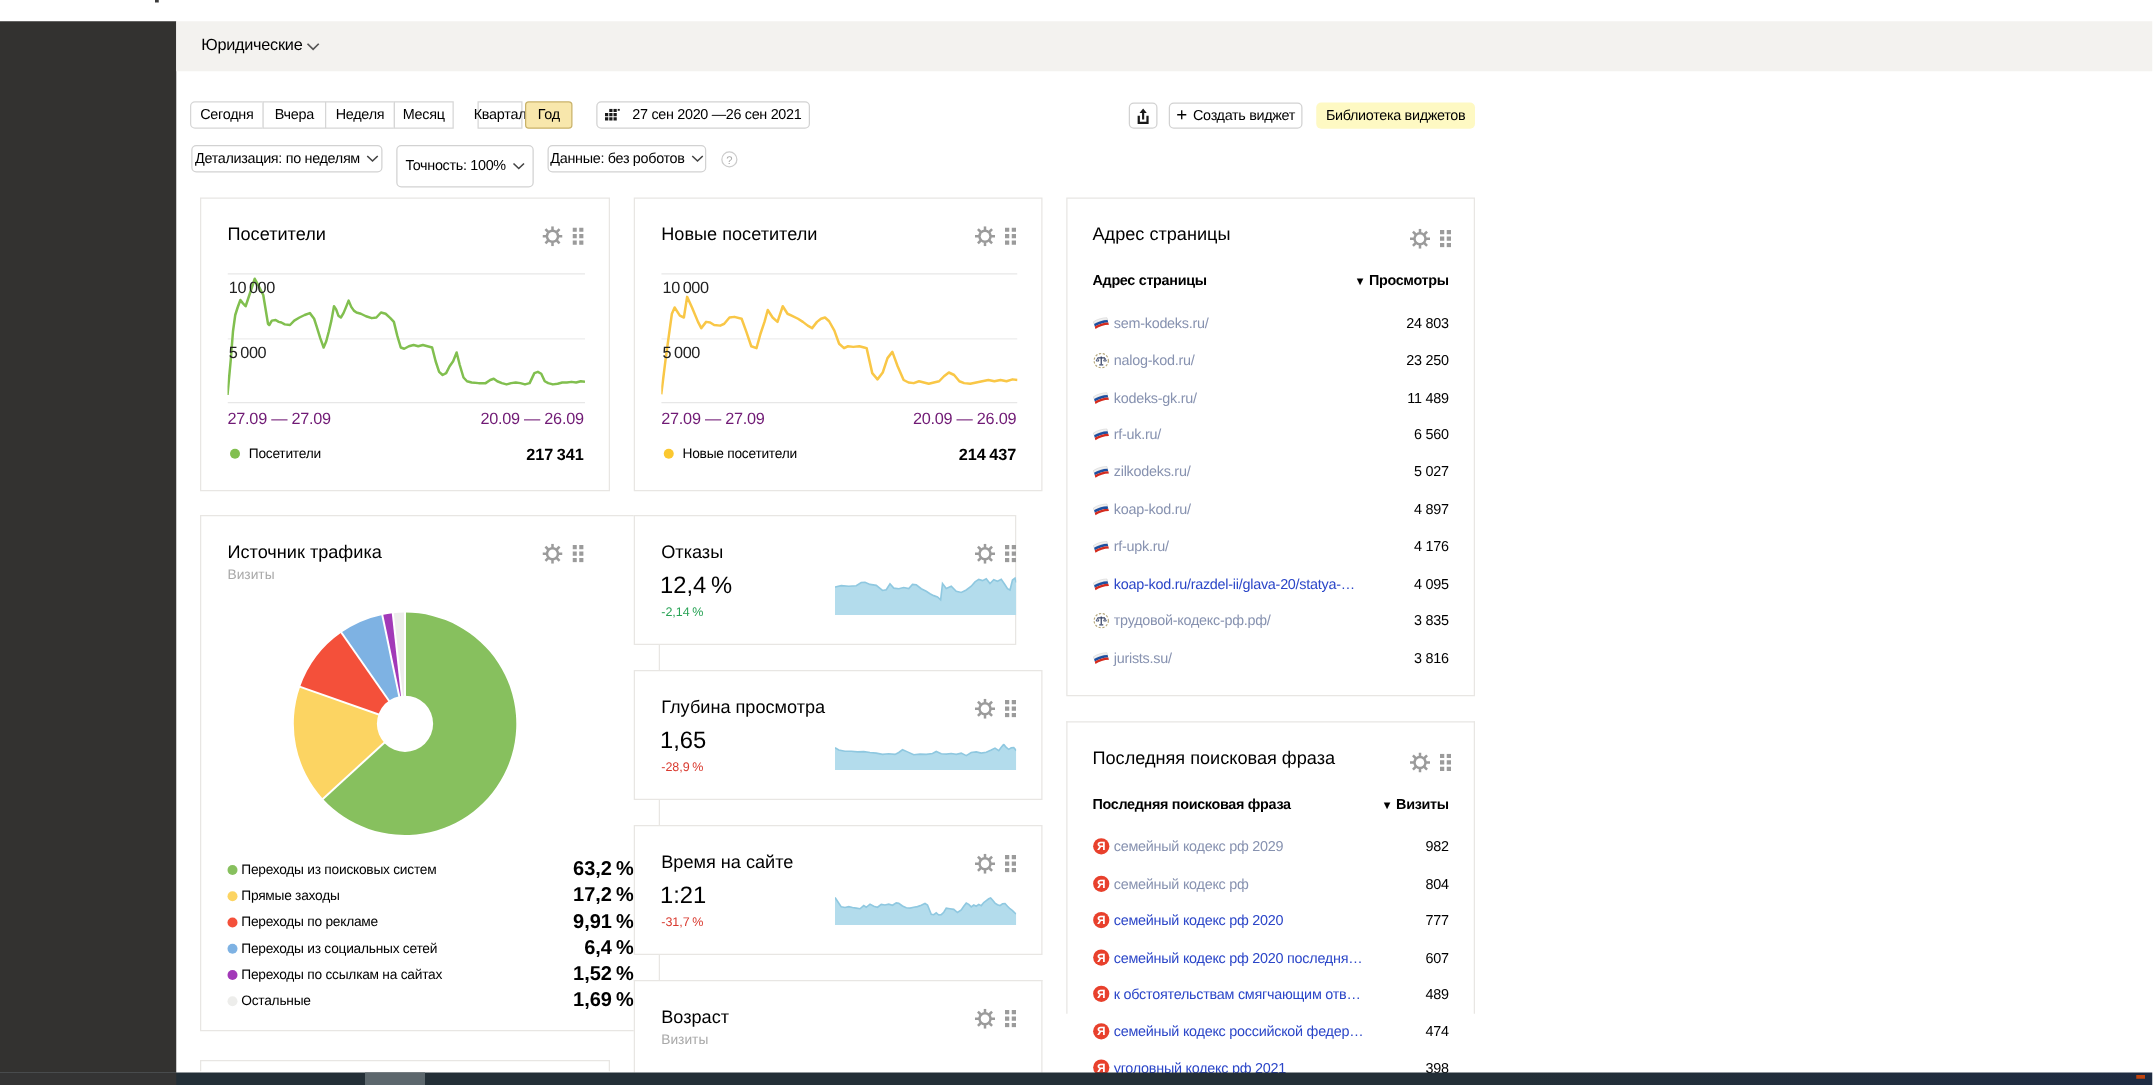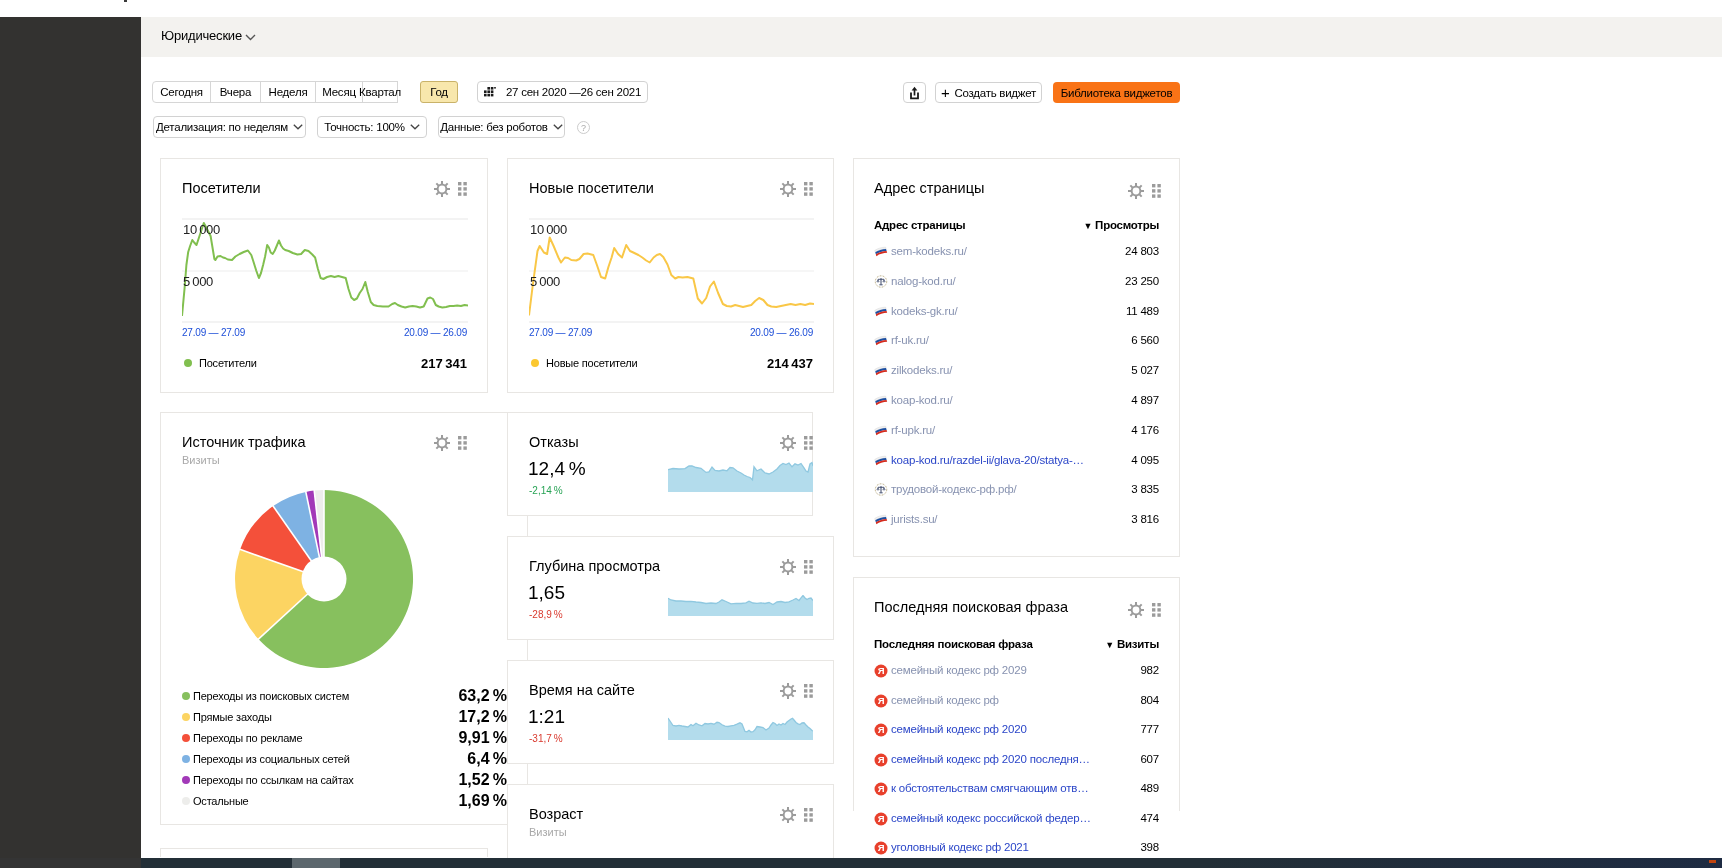--- a/index.html
+++ b/index.html
@@ -7,54 +7,54 @@
 .abs{position:absolute}
 .card{position:absolute;background:#fff;border:1px solid #e8e6e3}
 .ctitle{position:absolute;left:21px;top:21px;font-size:14.5px;color:#000;letter-spacing:0}
 .csub{position:absolute;left:21px;top:41px;font-size:11px;color:#a9a9a9}
 .gear{position:absolute;top:22px}
 .dragi{position:absolute;top:23px}
 .btn{position:absolute;background:#fff;border:1px solid #d2d2d2;border-radius:4px;font-size:11.5px;letter-spacing:-0.25px;
 display:flex;align-items:center;justify-content:center;white-space:nowrap}
 .seg{position:absolute;top:81px;height:22px;background:#fff;border:1px solid #d6d6d6;font-size:11.5px;letter-spacing:-0.2px;
 display:flex;align-items:center;justify-content:center}
-.trow{position:absolute;left:20px;right:20px;height:20px;font-size:11.5px;letter-spacing:-0.2px;display:flex;align-items:flex-start}
+.trow{position:absolute;left:20px;right:20px;height:20px;font-size:11.5px;letter-spacing:-0.2px;display:flex;align-items:flex-end}
 .ticon{width:17px;flex:0 0 17px;display:flex;align-items:center}
 .lnk-m{color:#8792b0}
 .lnk-v{color:#2b46c8}
 .tval{margin-left:auto;color:#000}
 .thead{position:absolute;left:20px;right:20px;top:60px;font-size:11.5px;letter-spacing:-0.25px;font-weight:bold;display:flex}
 .dlrow{position:absolute;left:21px;right:20px;height:16px;font-size:11px;letter-spacing:-0.2px;display:flex;align-items:center}
 .dot{width:8px;height:8px;border-radius:50%;flex:0 0 8px;margin-right:3px}
 .dltxt{color:#000}
 .dlval{margin-left:auto;font-weight:bold;font-size:16px;letter-spacing:0}
 .bigval{position:absolute;left:20px;top:45px;font-size:19px;color:#000}
 .delta{position:absolute;left:21px;top:72px;font-size:10px}
-.axlbl{position:absolute;font-size:10px;color:#1d4ed8;letter-spacing:-0.2px}
+.axlbl{position:absolute;font-size:13px;color:#701a75;letter-spacing:-0.2px}
 .glbl{position:absolute;font-size:13px;color:#222;letter-spacing:-0.3px}
 </style></head><body>
 
 <div class="abs" style="left:124px;top:0;width:3px;height:2px;background:#3a3a3a"></div>
 
 <div class="abs" style="left:0;top:17px;width:141px;height:841px;background:#333230"></div>
 
 <div class="abs" style="left:141px;top:17px;width:1581px;height:40px;background:#f3f2ef">
   <span class="abs" style="left:20px;top:11px;font-size:13px;letter-spacing:-0.2px">Юридические</span>
   <span class="abs" style="left:104px;top:17px;display:flex">
       <svg width="11" height="7" viewBox="0 0 11 7">
         <path d="M1 1 L5.5 5.5 L10 1" fill="none" stroke="#555" stroke-width="1.4"></path>
       </svg>
     </span>
 </div>
 
 <div class="seg" style="left:152px;width:59px;border-radius:4px 0 0 4px">Сегодня</div>
 <div class="seg" style="left:210px;width:51px">Вчера</div>
 <div class="seg" style="left:260px;width:56px">Неделя</div>
 <div class="seg" style="left:315px;width:48px">Месяц</div>
-<div class="seg" style="left:362px;width:36px">Квартал</div>
+<div class="seg" style="left:382px;width:36px">Квартал</div>
 <div class="seg" style="left:420px;width:38px;background:#f8e7ac;border-color:#c9b269;border-radius:3px;z-index:2">Год</div>
 
 <div class="btn" style="left:477px;top:81px;width:171px;height:22px">
   <span style="margin-right:8px;display:flex">
       <svg width="14" height="10" viewBox="0 0 14 10">
         <g fill="#1a1a1a">
           <rect x="3.4" y="0" width="2.6" height="2.6"></rect>
           <rect x="6.8" y="0" width="2.6" height="2.6"></rect>
           <rect x="10.2" y="0" width="1.6" height="1.6"></rect>
           <rect x="0" y="3.4" width="2.6" height="2.6"></rect>
@@ -69,28 +69,28 @@
 </div>
 
 <div class="btn" style="left:903px;top:82px;width:23px;height:21px">
     <svg width="11" height="14" viewBox="0 0 11 14">
       <path d="M2 6.5 V12.3 H9 V6.5" fill="none" stroke="#1a1a1a" stroke-width="1.8"></path>
       <line x1="5.5" y1="3.5" x2="5.5" y2="9.5" stroke="#1a1a1a" stroke-width="1.7"></line>
       <path d="M2.6 4.4 L5.5 0.8 L8.4 4.4 Z" fill="#1a1a1a"></path>
     </svg>
   </div>
 <div class="btn" style="left:935px;top:82px;width:107px;height:21px"><span style="font-size:15px;margin-right:5px">+</span>Создать виджет</div>
-<div class="btn" style="left:1053px;top:82px;width:127px;height:21px;background:#f97316;border:none">Библиотека виджетов</div>
+<div class="btn" style="left:1053px;top:82px;width:127px;height:21px;background:#fef9c3;border:none">Библиотека виджетов</div>
 
 <div class="btn" style="left:153px;top:116px;width:153px;height:22px">Детализация: по неделям<span style="margin-left:5px;display:flex">
       <svg width="10" height="6" viewBox="0 0 10 6">
         <path d="M0.8 0.8 L5 4.8 L9.2 0.8" fill="none" stroke="#444" stroke-width="1.3"></path>
       </svg>
     </span></div>
-<div class="btn" style="left:317px;top:116px;width:110px;height:22px">Точность: 100%<span style="margin-left:5px;display:flex">
+<div class="btn" style="left:317px;top:116px;width:110px;height:34px">Точность: 100%<span style="margin-left:5px;display:flex">
       <svg width="10" height="6" viewBox="0 0 10 6">
         <path d="M0.8 0.8 L5 4.8 L9.2 0.8" fill="none" stroke="#444" stroke-width="1.3"></path>
       </svg>
     </span></div>
 <div class="btn" style="left:438px;top:116px;width:127px;height:22px">Данные: без роботов<span style="margin-left:5px;display:flex">
       <svg width="10" height="6" viewBox="0 0 10 6">
         <path d="M0.8 0.8 L5 4.8 L9.2 0.8" fill="none" stroke="#444" stroke-width="1.3"></path>
       </svg>
     </span></div>
 <div class="abs" style="left:577px;top:121px;width:13px;height:13px;border:1px solid #ccc;border-radius:50%;

